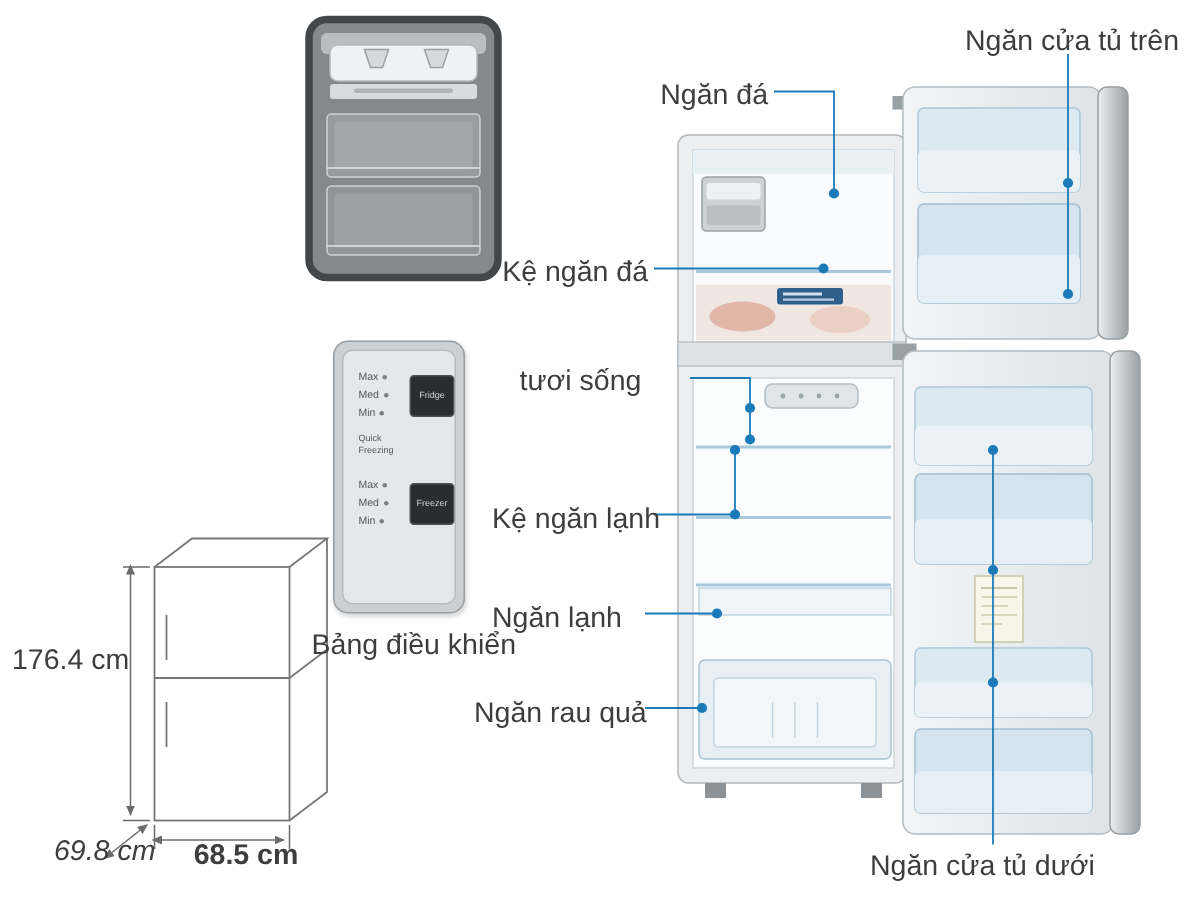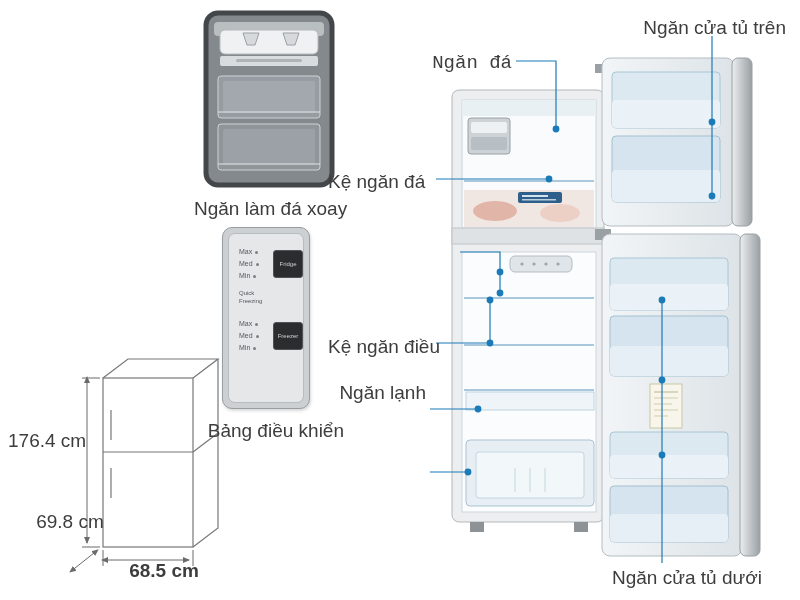--- a/index.html
+++ b/index.html
@@ -6,32 +6,32 @@
   .stage{
     position:relative;width:800px;height:600px;background:#ffffff;overflow:hidden;
     font-family:"Liberation Sans",sans-serif;
   }
   .stage svg{position:absolute;left:0;top:0;}
   .lbl{
     position:absolute;font-size:19px;color:#3d3d3d;line-height:1.25;
     font-family:"Liberation Sans",sans-serif;white-space:nowrap;
   }
   .lbl .wrap-line{display:block;white-space:nowrap;}
-  #lb-ngan-da{left:414px;top:52px;width:98px;text-align:right;font-family:Liberation Mono, monospace;}
+  #lb-ngan-da{left:414px;top:52px;width:98px;text-align:right;}
   #lb-cua-tren{left:628px;top:16px;width:158px;text-align:right;}
-  #lb-ke-ngan-da{left:328px;top:170px;width:104px;text-align:left;}
+  #lb-ke-ngan-da{left:328px;top:170px;width:104px;text-align:right;}
   #lb-thuc-pham{left:314px;top:243px;width:146px;text-align:center;}
   #lb-ke-ngan-lanh{left:328px;top:335px;width:104px;text-align:right;}
-  #lb-ngan-lanh{left:328px;top:381px;width:98px;text-align:right;}
+  #lb-ngan-lanh{left:328px;top:401px;width:98px;}
   #lb-rau-qua{left:316px;top:464px;width:110px;text-align:right;}
-  #lb-cua-duoi{left:612px;top:566px;width:134px;}
+  #lb-cua-duoi{left:580px;top:566px;width:134px;}
   #lb-lam-da{left:194px;top:197px;width:148px;text-align:center;}
   #lb-bang-dk{left:204px;top:419px;width:140px;text-align:right;}
   #lb-dim-h{left:8px;top:429px;width:74px;text-align:center;}
-  #lb-dim-d{left:36px;top:510px;width:68px;text-align:center;}
+  #lb-dim-d{left:36px;top:556px;width:68px;text-align:left;font-style:italic;}
   #lb-dim-w{left:126px;top:559px;width:76px;text-align:center;font-weight:bold;}
 
   
   .cp{
     position:absolute;left:222px;top:227px;width:86px;height:180px;
     background:#cdd0d3;border:1px solid #979da1;border-radius:10px;
     box-shadow:1px 2px 3px rgba(0,0,0,0.15);
   }
   .cp-body{
     position:absolute;left:5px;top:5px;right:5px;bottom:5px;
@@ -221,25 +221,26 @@
       <circle cx="468" cy="472" r="3.4"></circle>
       <circle cx="662" cy="300" r="3.4"></circle>
       <circle cx="662" cy="380" r="3.4"></circle>
       <circle cx="662" cy="455" r="3.4"></circle>
     </g>
   </svg>
 
   <div class="lbl" id="lb-ngan-da">Ngăn đá</div>
   <div class="lbl" id="lb-cua-tren">Ngăn cửa tủ trên</div>
   <div class="lbl" id="lb-ke-ngan-da">Kệ ngăn đá</div>
-  <div class="lbl" id="lb-lam-da">Ngăn làm đá xoay</div>
   <div class="lbl" id="lb-thuc-pham">
+    <span class="wrap-line">tươi sống</span>
   </div>
-  <div class="lbl" id="lb-ke-ngan-lanh">Kệ ngăn điều</div>
+  <div class="lbl" id="lb-ke-ngan-lanh">Kệ ngăn lạnh</div>
   <div class="lbl" id="lb-ngan-lanh">Ngăn lạnh</div>
+  <div class="lbl" id="lb-rau-qua">Ngăn rau quả</div>
   <div class="lbl" id="lb-bang-dk">Bảng điều khiển</div>
   <div class="lbl" id="lb-cua-duoi">Ngăn cửa tủ dưới</div>
 
   <div class="lbl" id="lb-dim-h">176.4 cm</div>
   <div class="lbl" id="lb-dim-d">69.8 cm</div>
   <div class="lbl" id="lb-dim-w">68.5 cm</div>
 
   <div class="cp">
     <div class="cp-body">
       <div class="cp-row" style="top:14px">Max</div>

